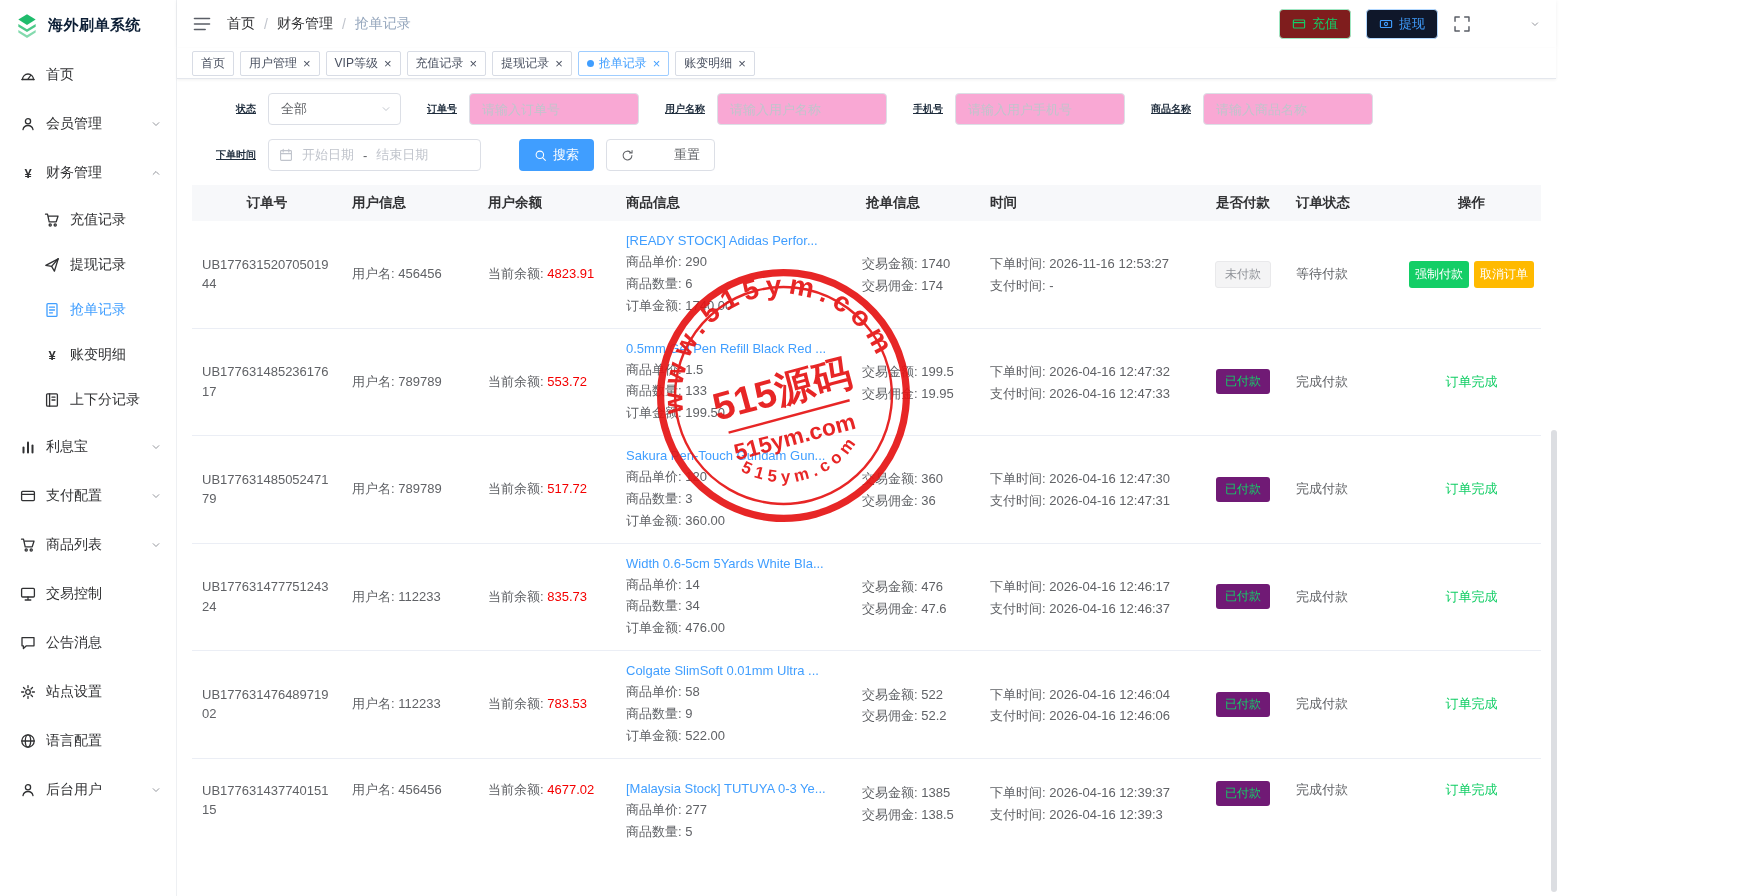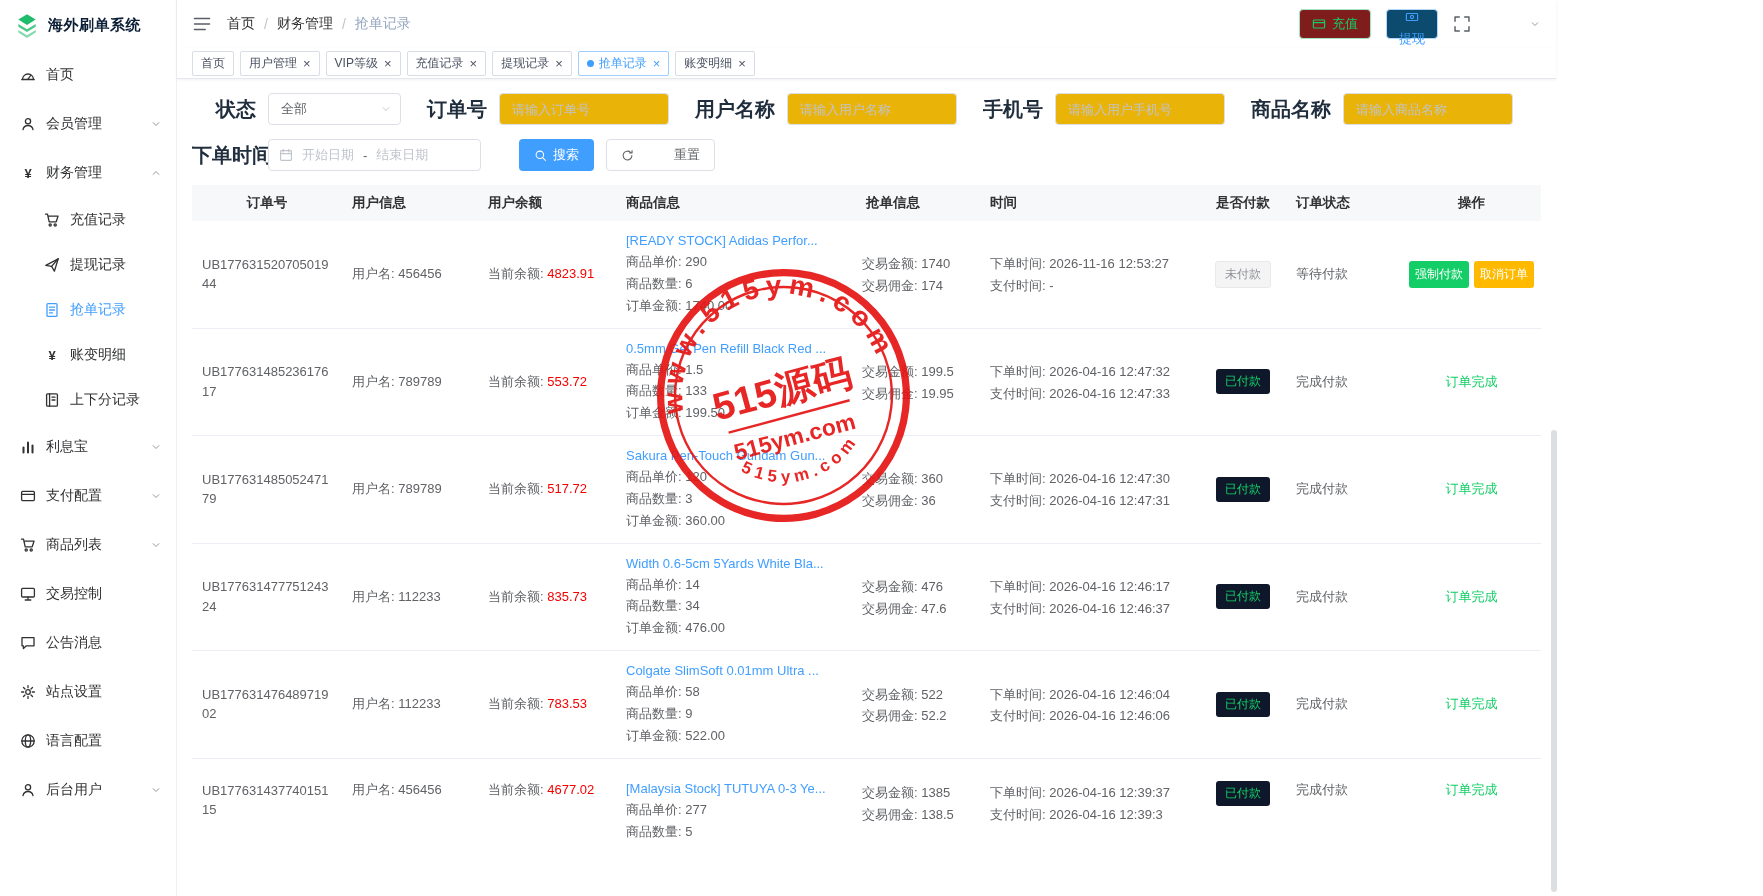--- a/index.html
+++ b/index.html
@@ -25,44 +25,44 @@
   .navbar { height:48px; flex:none; display:flex; align-items:center; padding:0 15px; background:#fff; box-shadow:0 1px 4px rgba(0,21,41,.06); }
   .hamburger { width:20px; height:20px; color:#5a5e66; margin-right:15px; cursor:pointer; display:inline-flex; }
   .breadcrumb { display:flex; align-items:center; gap:9px; font-size:14px; }
   .crumb { color:#303133; cursor:pointer; }
   .crumb.last { color:#97a8be; cursor:default; }
   .crumb-sep { color:#c0c4cc; }
   .nav-right { margin-left:auto; display:flex; align-items:center; gap:15px; }
   .btn-top { height:30px; padding:0 12px; border-radius:4px; font-size:13px; display:inline-flex; align-items:center; gap:6px; cursor:pointer; border:1px solid transparent; }
   .btn-top .icon { width:14px; height:14px; display:inline-flex; }
   .btn-recharge { color:var(--success,#13ce66); border-color:#9fe6c2; background:#7f1d1d; }
-  .btn-withdraw { color:var(--primary,#409eff); border-color:#b3d8ff; background:#0c4a6e;flex-direction:column; }
+  .btn-withdraw { color:var(--primary,#409eff); border-color:#b3d8ff; background:#0f172a; }
   .fullscreen { width:18px; height:18px; color:#5a5e66; cursor:pointer; display:inline-flex; }
   .avatar-wrap { display:flex; align-items:center; gap:7px; cursor:pointer; }
   .avatar { width:36px; height:36px; border-radius:8px;
     background:radial-gradient(circle at 38% 28%, #f8ddc9 0 28%, #eeb294 46%, #c98a77 60%, #9a6a62 76%, #7752526 100%),linear-gradient(135deg,#e8b6a0,#b7837a); }
   .caret-down { width:12px; height:12px; color:#909399; display:inline-flex; }
 
   
   .tags { height:31px; flex:none; display:flex; align-items:center; gap:6px; padding:0 15px; background:#fff; border-bottom:1px solid #e4e7ed; box-shadow:0 1px 3px rgba(0,0,0,.06); }
   .tag { height:25px; display:inline-flex; align-items:center; gap:5px; padding:0 8px; border:1px solid #d8dce5; background:#fff; color:#495060; font-size:12px; border-radius:2px; cursor:pointer; white-space:nowrap; }
   .tag .dot { width:7px; height:7px; border-radius:50%; background:var(--primary,#409eff); display:none; }
   .tag.active { color:var(--primary,#409eff); border-color:#9fcdff; }
   .tag.active .dot { display:inline-block; }
   .tag .close { font-size:13px; line-height:1; margin-left:1px; color:inherit; }
 
   
   .content { flex:1; padding:14px 15px 0 15px; position:relative; overflow:hidden; }
   .filter-row { display:flex; align-items:center; margin-bottom:14px; }
   .fgroup { display:flex; align-items:center; margin-right:26px; }
-  .flabel { font-size:20px; font-weight:700; color:#1f2d3d; margin-right:12px; white-space:nowrap; }
+  .flabel { font-size:10px; font-weight:700; color:#1f2d3d; margin-right:12px; white-space:nowrap;text-decoration:underline; }
   .flabel.w { width:64px; text-align:right; }
   .select { width:133px; height:32px; border:1px solid #dcdfe6; border-radius:4px; display:flex; align-items:center; padding:0 8px 0 12px; font-size:13px; color:#606266; cursor:pointer; background:#fff; }
   .sel-caret { width:12px; height:12px; color:#c0c4cc; margin-left:auto; display:inline-flex; }
-  .finput { width:170px; height:32px; border:1px solid #dcdfe6; border-radius:4px; padding:0 12px; font-size:13px; color:#606266; outline:none; background:#eab308; }
+  .finput { width:170px; height:32px; border:1px solid #dcdfe6; border-radius:4px; padding:0 12px; font-size:13px; color:#606266; outline:none; background:#f9a8d4; }
   .finput::placeholder { color:#c0c4cc; }
   .daterange { width:213px; height:32px; border:1px solid #dcdfe6; border-radius:4px; display:flex; align-items:center; gap:9px; padding:0 10px; font-size:13px; background:#fff; cursor:pointer; }
   .cal-icon { width:14px; height:14px; color:#c0c4cc; display:inline-flex; }
   .daterange .ph { color:#c0c4cc; }
   .daterange .sep { color:#606266; }
   .btn { height:32px; border-radius:4px; font-size:13px; display:inline-flex; align-items:center; gap:6px; padding:15px 14px; cursor:pointer; border:1px solid transparent; }
   .btn .icon { width:13px; height:13px; display:inline-flex; }
   .btn-search { background:var(--primary,#409eff); color:#fff; margin-left:12px; }
   .btn-reset { background:#fff; color:#606266; border-color:#dcdfe6; margin-left:12px;gap:40px; }
 
@@ -75,21 +75,21 @@
   .trow { border-bottom:1px solid #ebeef5; min-height:101px; font-size:13px; color:#606266; padding:12px 0; }
   .trow:last-child { border-bottom:none; min-height:176px; align-items:flex-start; padding-top:22px; }
   .td-order { word-break:break-all; line-height:1.5; }
   .td-grab { padding:0 6px; }
   .td-time { word-break:break-all; line-height:1.5; }
   .plink { color:var(--primary,#409eff); display:block; margin-bottom:5px; cursor:pointer; white-space:nowrap; overflow:hidden; }
   .pline { margin-top:3px; line-height:1.45; }
   .red { color:var(--danger,#f40000); }
   .td-paid { text-align:center; }
   .badge { display:inline-block; padding:4px 9px; border-radius:3px; font-size:12px; white-space:nowrap; }
-  .badge.paid { background:#0f172a; color:var(--success,#13ce66); }
+  .badge.paid { background:#701a75; color:var(--success,#13ce66); }
   .badge.unpaid { background:#f4f4f5; color:#909399; border:1px solid #e9e9eb; }
   .td-actions { text-align:center; padding:0 2px; }
   .action-buttons { display:flex; gap:5px; justify-content:center; white-space:nowrap; }
   .abtn { border:none; color:#fff; font-size:12px; padding:5px 6px; border-radius:3px; cursor:pointer; white-space:nowrap; }
   .btn-force { background:var(--success,#13ce66); }
   .btn-cancel { background:var(--warning,#ffba00);text-align:right; }
   .result-text { color:var(--success,#13ce66); font-size:13px; }
 
   
   .stamp { position:absolute; left:651px; top:263px; width:265px; height:265px; color:var(--stamp_red,#e61414); opacity:.92; pointer-events:none; z-index:5; }

